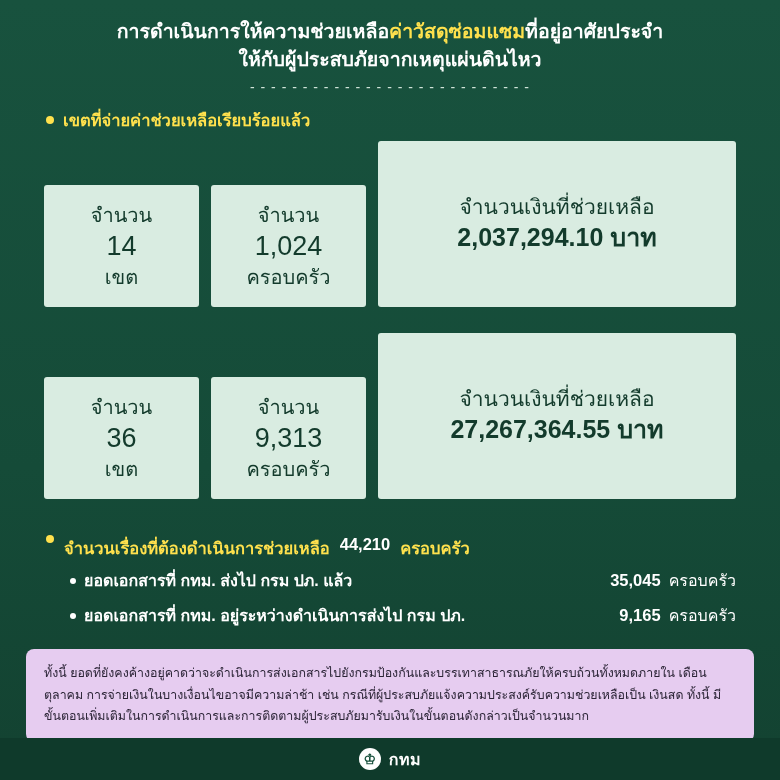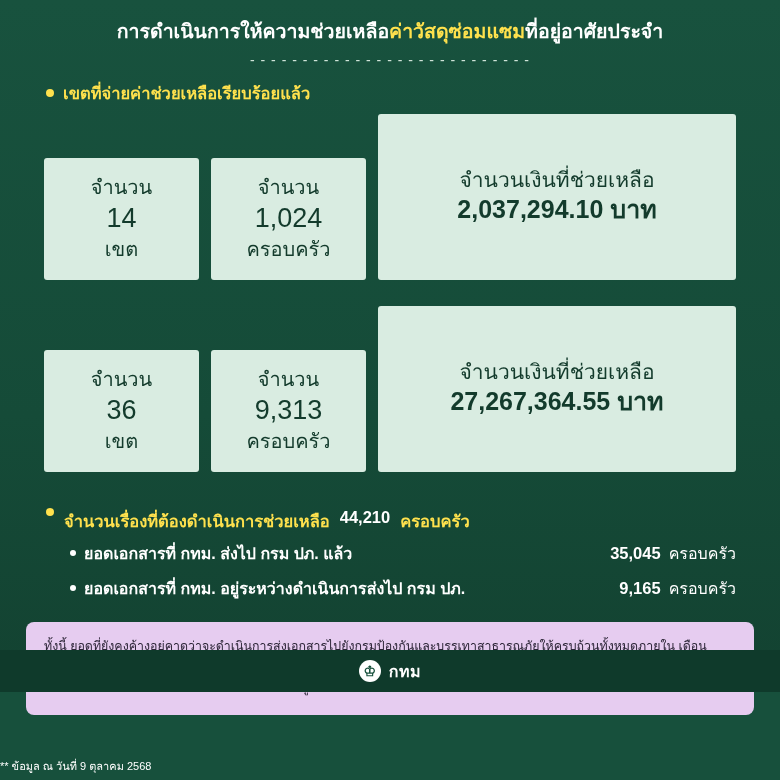--- a/index.html
+++ b/index.html
@@ -6,21 +6,21 @@
   html, body {
     width: 780px; height: 780px;
     font-family: "Liberation Sans", sans-serif;
   }
   body {
     background: #17503c;
     position: relative;
     overflow: hidden;
   }
   .page {
-    width: 780px; height: 692px;
+    width: 780px; height: 780px;
     position: relative;
     background: linear-gradient(180deg, #18523e 0%, #154b38 60%, #134231 100%);
     padding: 0;
   }
 
   
   .header {
     padding: 18px 40px 0 40px;
     text-align: center;
   }
@@ -167,20 +167,21 @@
 </style>
 </head>
 <body>
 
 <div class="page">
 
   <div class="header">
     <div class="title-line">
       <span>การดำเนินการให้ความช่วยเหลือ</span><span class="title-hl">ค่าวัสดุซ่อมแซม</span><span>ที่อยู่อาศัยประจำ</span>
     </div>
+    <div class="title-line">ให้กับผู้ประสบภัยจากเหตุแผ่นดินไหว</div>
     <div class="dashes">- - - - - - - - - - - - - - - - - - - - - - - - - - -</div>
   </div>
 
   <div class="section-head">
     <span class="bullet-dot"></span>
     <span class="label">เขตที่จ่ายค่าช่วยเหลือเรียบร้อยแล้ว</span>
   </div>
   <div class="card-row">
     <div class="card small">
       <div class="c-top">จำนวน</div>

